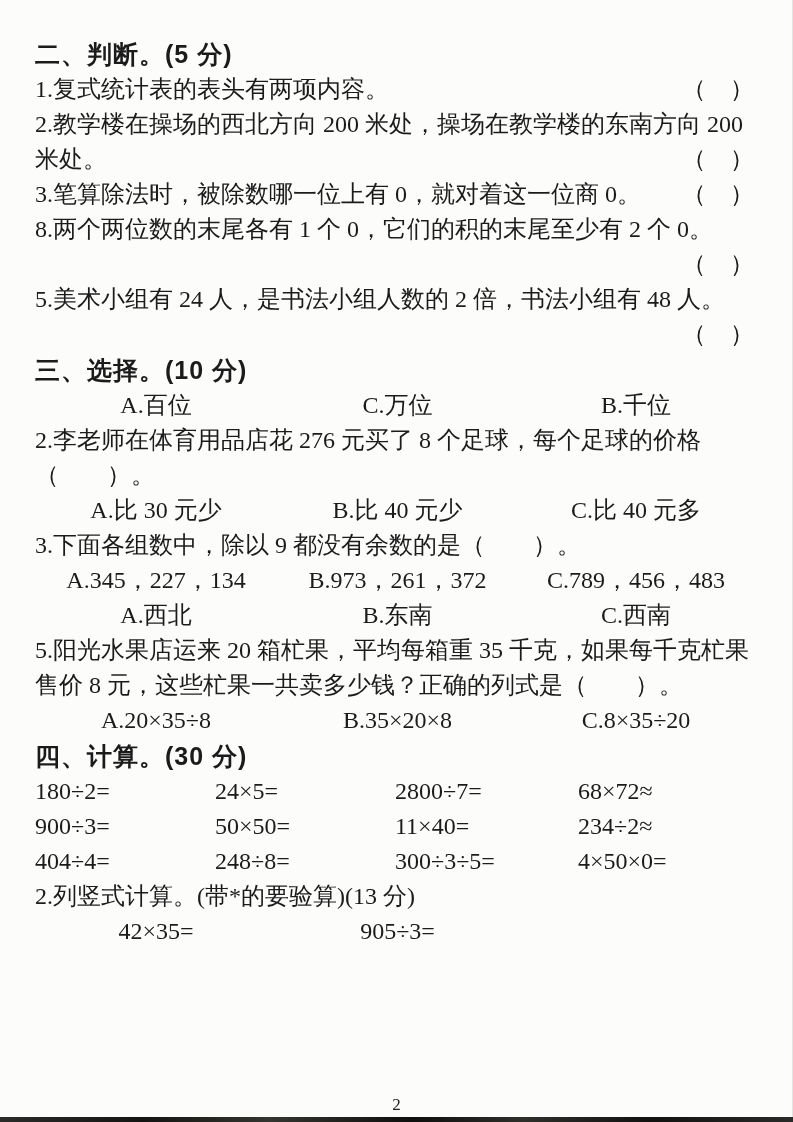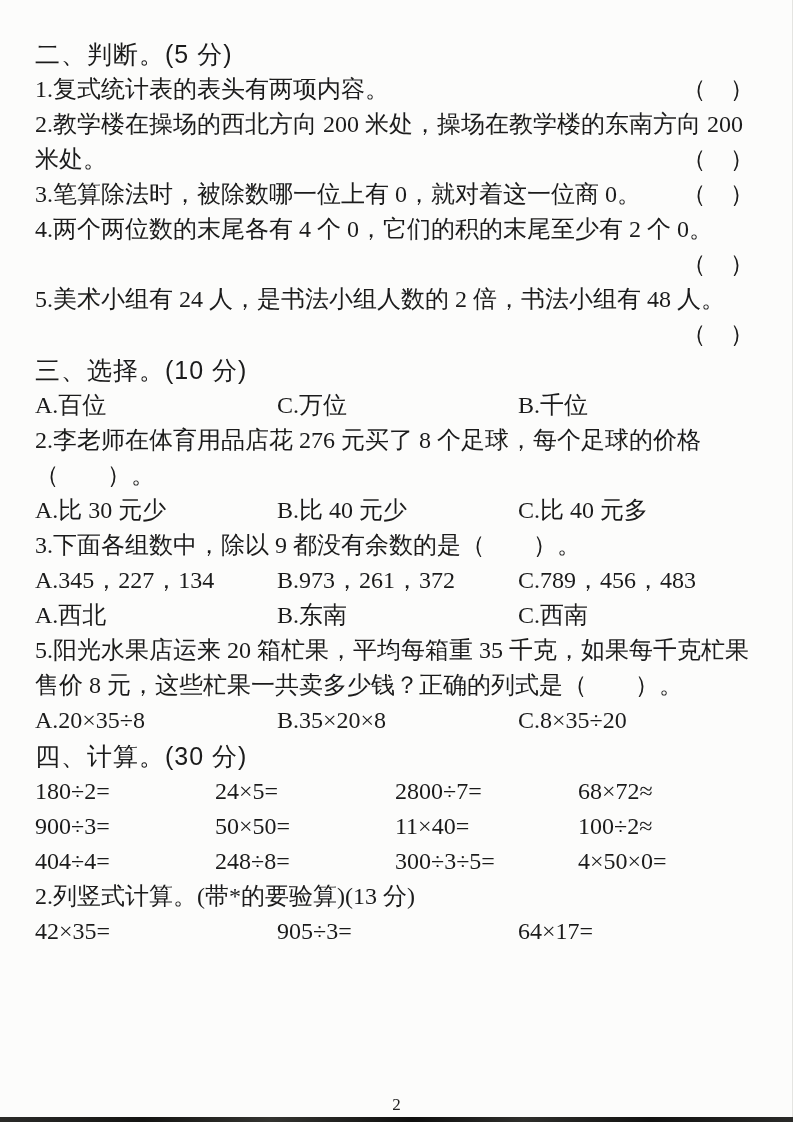--- a/index.html
+++ b/index.html
@@ -18,29 +18,29 @@
     border-right: 1px solid #e4e4e1;
   }
   .line {
     font-size: 24px;
     line-height: 35px;
     height: 35px;
     white-space: nowrap;
   }
   .heading {
     font-family: "Liberation Sans", "DejaVu Sans", sans-serif;
-    font-weight: normal;
+    font-weight: bold;
     font-size: 25px;
     line-height: 36px;
     height: 36px;
     letter-spacing: 1px;
   }
   .flex { display: flex; justify-content: space-between; }
   .right { text-align: right; }
-  .opts3 { display: grid; grid-template-columns: 242px 241px 1fr; }
+  .opts3 { display: grid; grid-template-columns: 242px 241px 1fr; text-align: center; }
   .opts4 { display: grid; grid-template-columns: 180px 180px 183px 1fr; }
   .footer {
     position: absolute;
     left: 0; right: 0; bottom: 8px;
     text-align: center;
     font-size: 17px;
     line-height: 18px;
     color: #222;
   }
   .edge-bar {
@@ -68,21 +68,21 @@
   <div class="line flex">
     <span>米处。</span>
     <span>（　）</span>
   </div>
 
   <div class="line flex">
     <span>3.笔算除法时，被除数哪一位上有 0，就对着这一位商 0。</span>
     <span>（　）</span>
   </div>
 
-  <div class="line">4.两个两位数的末尾各有 4 个 0，它们的积的末尾至少有 2 个 0。</div>
+  <div class="line">8.两个两位数的末尾各有 1 个 0，它们的积的末尾至少有 2 个 0。</div>
   <div class="line right">（　）</div>
 
   <div class="line">5.美术小组有 24 人，是书法小组人数的 2 倍，书法小组有 48 人。</div>
   <div class="line right">（　）</div>
 
   <div class="heading">三、选择。(10 分)</div>
 
   <div class="line opts3">
     <span>A.百位</span>
     <span>C.万位</span>
@@ -124,33 +124,32 @@
   <div class="line opts4">
     <span>180÷2=</span>
     <span>24×5=</span>
     <span>2800÷7=</span>
     <span>68×72≈</span>
   </div>
   <div class="line opts4">
     <span>900÷3=</span>
     <span>50×50=</span>
     <span>11×40=</span>
-    <span>100÷2≈</span>
+    <span>234÷2≈</span>
   </div>
   <div class="line opts4">
     <span>404÷4=</span>
     <span>248÷8=</span>
     <span>300÷3÷5=</span>
     <span>4×50×0=</span>
   </div>
 
   <div class="line">2.列竖式计算。(带*的要验算)(13 分)</div>
 
   <div class="line opts3">
     <span>42×35=</span>
     <span>905÷3=</span>
-    <span>64×17=</span>
   </div>
 
 </div>
 
 <div class="footer">2</div>
 <div class="edge-bar"></div>
 
 </body></html>

